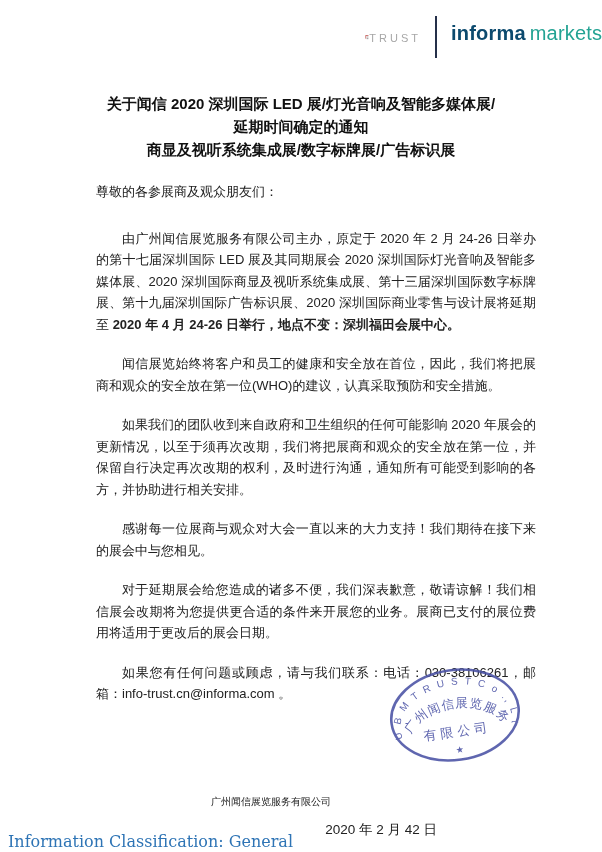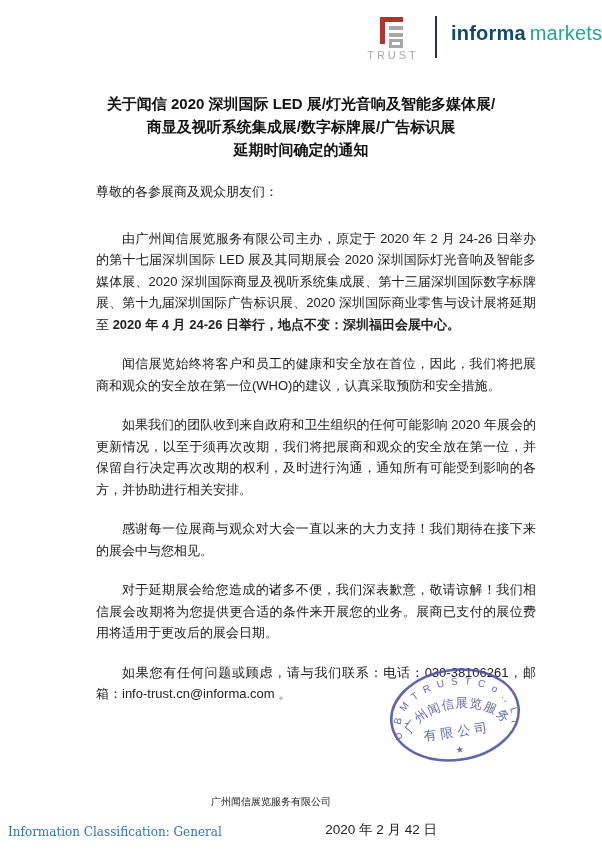--- a/index.html
+++ b/index.html
@@ -12,21 +12,21 @@
     font-family:"Liberation Sans", sans-serif;
     color:#212121;
     overflow:hidden;
   }
   
   .header {
     position:absolute; top:13px; left:365px;
     display:flex; align-items:center; gap:14px;
     height:48px;
   }
-  .trust-logo { display:flex; flex-direction:column; align-items:center; width:56px; }
+  .trust-logo { display:flex; flex-direction:row; align-items:center; width:56px; }
   .trust-mark { display:block; }
   .trust-word {
     font-size:11px; letter-spacing:3px; color:#a7a7a7; margin-top:1px;
     font-weight:400;
   }
   .logo-divider { width:2px; height:42px; background:#25304a; }
   .informa-wrap { display:flex; align-items:baseline; gap:4px; padding-bottom:8px; }
   .informa-word1 { font-weight:700; font-size:20px; color:#0c4a6e; letter-spacing:0.2px; }
   .informa-word2 { font-weight:400; font-size:20px; color:#23a393; letter-spacing:0.2px; }
   
@@ -54,23 +54,23 @@
   .sig-date { text-align:right; padding-right:99px; font-size:13.5px; margin-top:7px; }
   
   .stamp {
     position:absolute; left:386px; top:664px;
     width:138px; height:102px;
     opacity:0.88;
     pointer-events:none;
   }
   
   .footer {
-    position:absolute; left:8px; bottom:13px;
+    position:absolute; left:8px; bottom:1px;
     font-family:"DejaVu Serif", serif;
-    font-size:12px;
+    font-size:16px;
     color:#2e74b5;
   }
 </style>
 </head>
 <body>
 
 <div class="page">
 
   <div class="header">
     <div class="trust-logo">
@@ -85,22 +85,22 @@
     </div>
     <div class="logo-divider"></div>
     <div class="informa-wrap">
       <span class="informa-word1">informa</span>
       <span class="informa-word2">markets</span>
     </div>
   </div>
 
   <div class="title">
     <div>关于闻信 2020 深圳国际 LED 展/灯光音响及智能多媒体展/</div>
+    <div>延期时间确定的通知</div>
     <div>商显及视听系统集成展/数字标牌展/广告标识展</div>
-    <div>延期时间确定的通知</div>
   </div>
 
   <div class="content">
     <div class="salutation">尊敬的各参展商及观众朋友们：</div>
     <p class="para"><span>由广州闻信展览服务有限公司主办，原定于 2020 年 2 月 24-26 日举办的第十七届深圳国际 LED 展及其同期展会 2020 深圳国际灯光音响及智能多媒体展、2020 深圳国际商显及视听系统集成展、第十三届深圳国际数字标牌展、第十九届深圳国际广告标识展、2020 深圳国际商业零售与设计展将延期至 </span><b>2020 年 4 月 24-26 日举行，地点不变：深圳福田会展中心。</b></p>
     <p class="para">闻信展览始终将客户和员工的健康和安全放在首位，因此，我们将把展商和观众的安全放在第一位(WHO)的建议，认真采取预防和安全措施。</p>
     <p class="para">如果我们的团队收到来自政府和卫生组织的任何可能影响 2020 年展会的更新情况，以至于须再次改期，我们将把展商和观众的安全放在第一位，并保留自行决定再次改期的权利，及时进行沟通，通知所有可能受到影响的各方，并协助进行相关安排。</p>
     <p class="para">感谢每一位展商与观众对大会一直以来的大力支持！我们期待在接下来的展会中与您相见。</p>
     <p class="para">对于延期展会给您造成的诸多不便，我们深表歉意，敬请谅解！我们相信展会改期将为您提供更合适的条件来开展您的业务。展商已支付的展位费用将适用于更改后的展会日期。</p>
     <p class="para">如果您有任何问题或顾虑，请与我们联系：电话：030-38106261，邮箱：info-trust.cn@informa.com 。</p>

